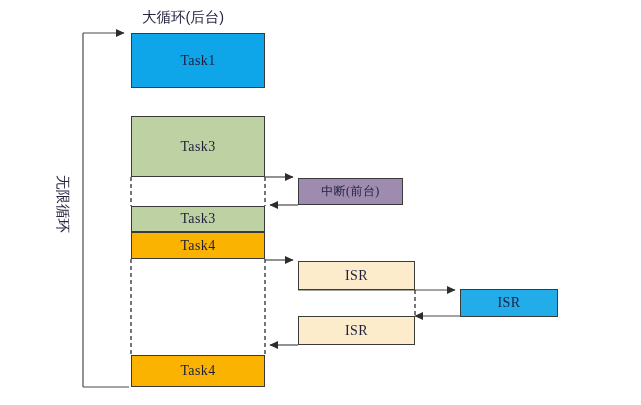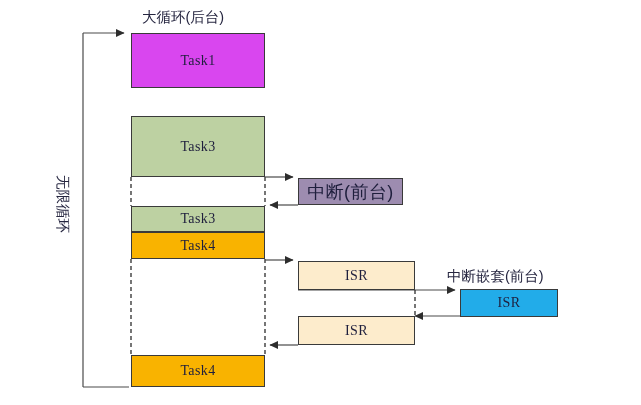--- a/index.html
+++ b/index.html
@@ -33,21 +33,21 @@
   }
   .vlabel{
     position:absolute;
     color:#262640;
     font-size:14.5px;
     white-space:nowrap;
     font-family:"Liberation Sans","DejaVu Sans",sans-serif;
     transform-origin:0 0;
     transform:rotate(90deg);
   }
-  .cjk{font-family:Liberation Sans, sans-serif;font-size:18px;}
+  .cjk{font-family:Liberation Serif, serif;font-size:12px;}
 </style>
 </head>
 <body>
 
 <div id="stage">
 
   <svg id="wires" viewBox="0 0 641 405" xmlns="http://www.w3.org/2000/svg">
     <defs>
       <marker id="ah" markerWidth="9" markerHeight="9" refX="8" refY="4.5" orient="auto" markerUnits="userSpaceOnUse">
         <path d="M0,0.6 L8.6,4.5 L0,8.4 z" fill="#2d2d2d"></path>
@@ -76,25 +76,24 @@
 
     <path d="M460,316 L415,316" stroke="#4a4a4a" stroke-width="1.2" fill="none" marker-end="url(#ah)"></path>
 
     <path d="M415,290 L415,316" stroke="#2d2d2d" stroke-width="1.3" fill="none" stroke-dasharray="4,3"></path>
 
     <path d="M298,345 L270,345" stroke="#4a4a4a" stroke-width="1.2" fill="none" marker-end="url(#ah)"></path>
   </svg>
 
   <div class="caption" style="left:142px;top:8px;">大循环(后台)</div>
 
-  <div class="caption" style="left:447px;top:267px;">中断嵌套(前台)</div>
 
   <div class="vlabel" style="left:72px;top:175px;">无限循环</div>
 
-  <div class="box" style="left:131px;top:33px;width:134px;height:55px;background:#d946ef;">Task1</div>
+  <div class="box" style="left:131px;top:33px;width:134px;height:55px;background:#0ea5e9;">Task1</div>
 
 
   <div class="box" style="left:131px;top:116px;width:134px;height:61px;background:#bdd1a2;">Task3</div>
 
   <div class="box" style="left:131px;top:206px;width:134px;height:26px;background:#bdd1a2;">Task3</div>
 
   <div class="box" style="left:131px;top:232px;width:134px;height:27px;background:#f9b300;">Task4</div>
 
   <div class="box" style="left:131px;top:355px;width:134px;height:32px;background:#f9b300;">Task4</div>
 

